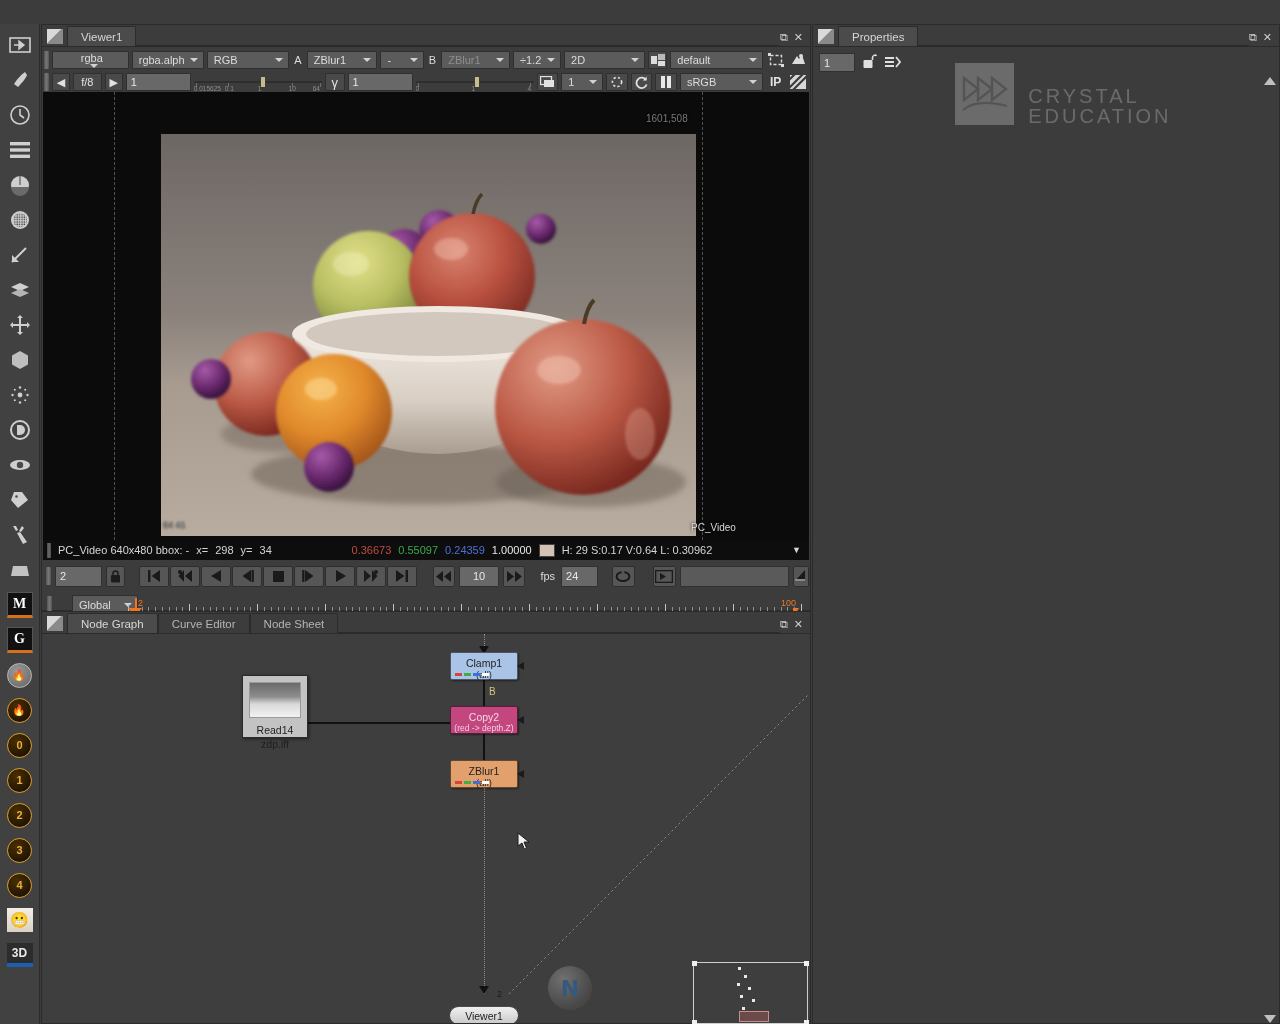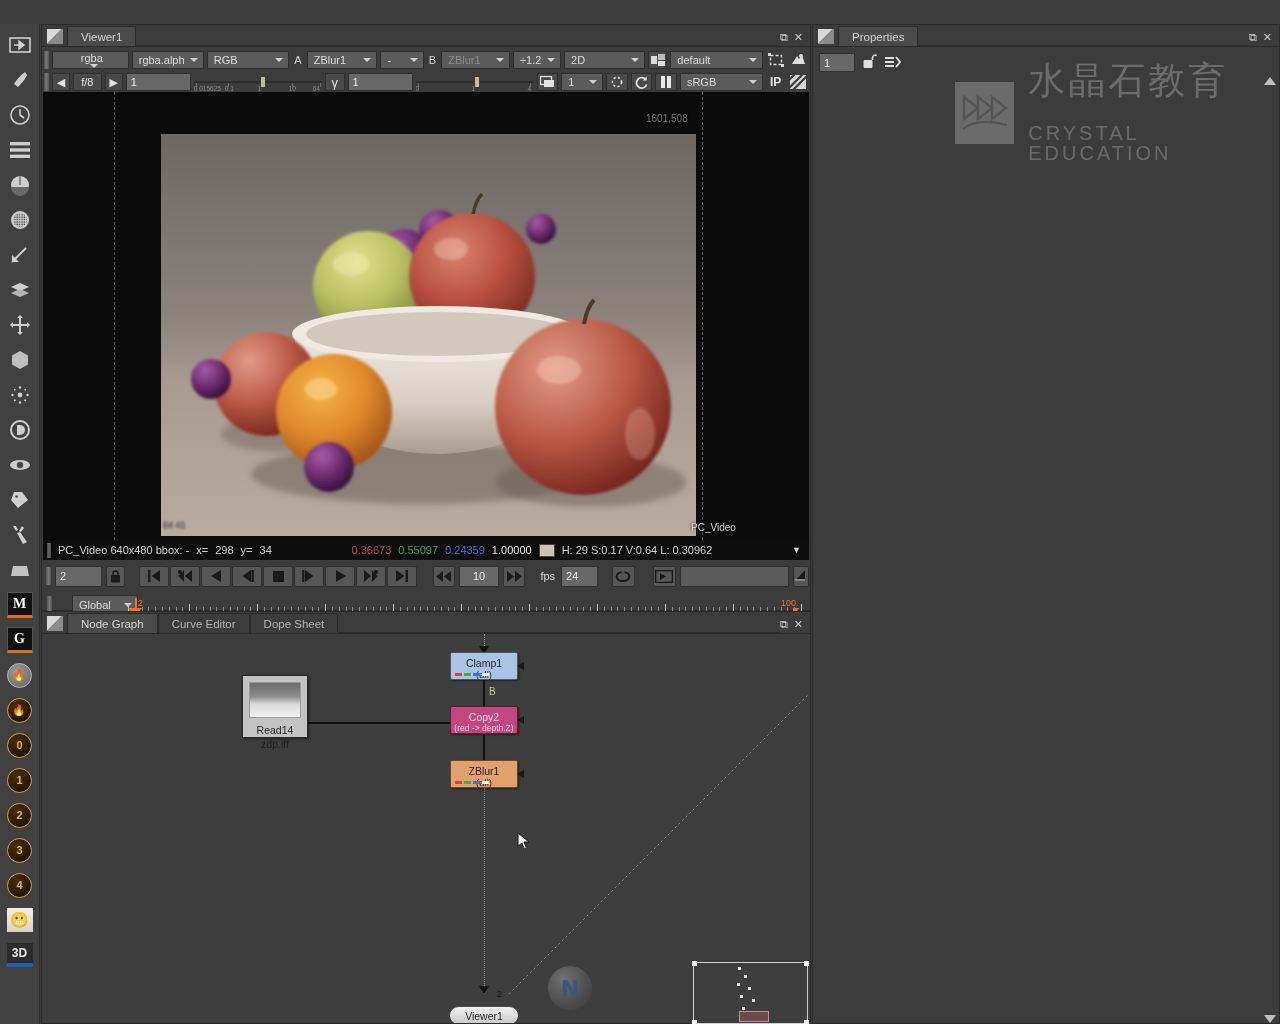--- a/index.html
+++ b/index.html
@@ -909,21 +909,21 @@
         </div>
       </div>
     </div>
   </div>
 
   <div id="graph-panel">
     <div class="panel-head">
       <div class="panel-grip"></div>
       <div class="ptab">Node Graph</div>
       <div class="ptab inactive">Curve Editor</div>
-      <div class="ptab inactive">Dope Sheet</div>
+      <div class="ptab inactive">Node Sheet</div>
       <div class="panel-head-spacer"></div>
       <div class="head-btns">
         <span>⧉</span>
         <span>✕</span>
       </div>
     </div>
 
     <div id="graph-canvas">
 
       <div class="link dotted" style="left:441px;top:0px;width:0;height:18px;"></div>
@@ -1028,21 +1028,20 @@
         <svg width="56" height="56" viewBox="0 0 56 56">
             <g fill="none" stroke="#8e8e8e" stroke-width="2.4">
               <path d="M7 12v22l14-11z"></path>
               <path d="M21 12v22l14-11z"></path>
               <path d="M35 12v22l14-11z"></path>
             </g>
             <path d="M6 44q14-12 44-4" fill="none" stroke="#8e8e8e" stroke-width="2.2"></path>
           </svg>
       </div>
       <div class="wtxt">
-        <div class="cn">水晶石教育</div>
         <div class="en">CRYSTAL EDUCATION</div>
       </div>
     </div>
 
     <div class="scroll-arrow" style="top:52px;border-bottom:8px solid #c0c0c0;"></div>
     <div class="scroll-arrow" style="top:990px;border-top:8px solid #c0c0c0;"></div>
   </div>
 
   <div id="rr-watermark">
     <div class="ring">N</div>

